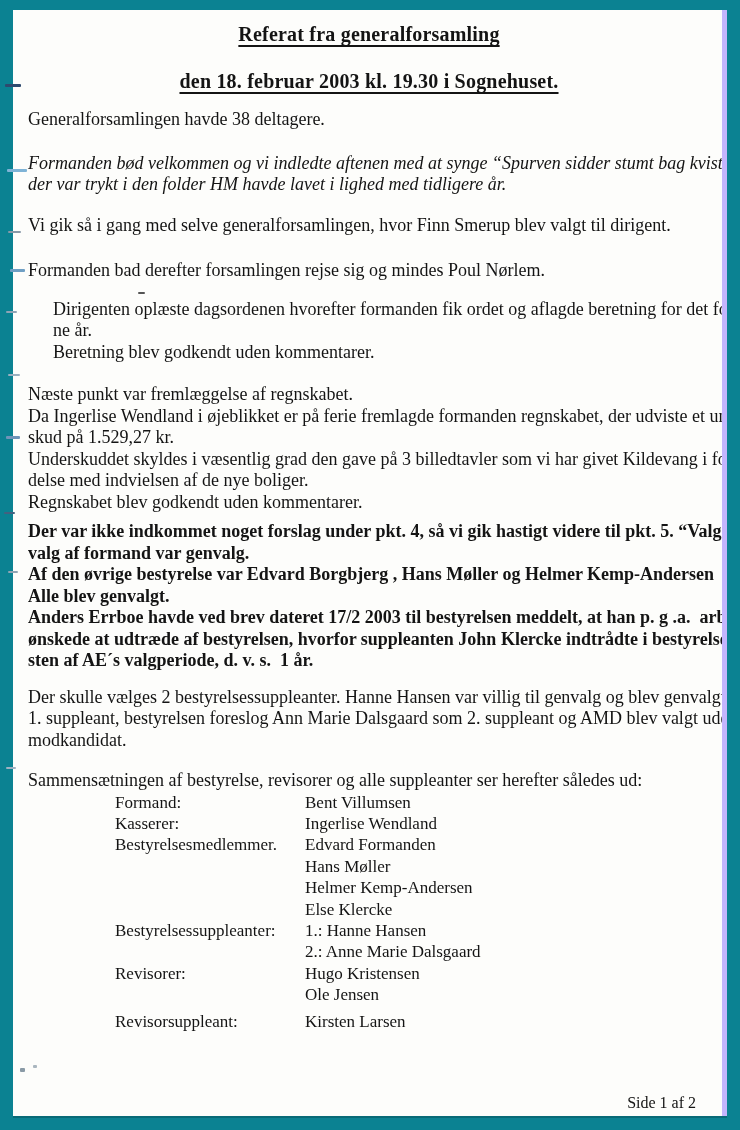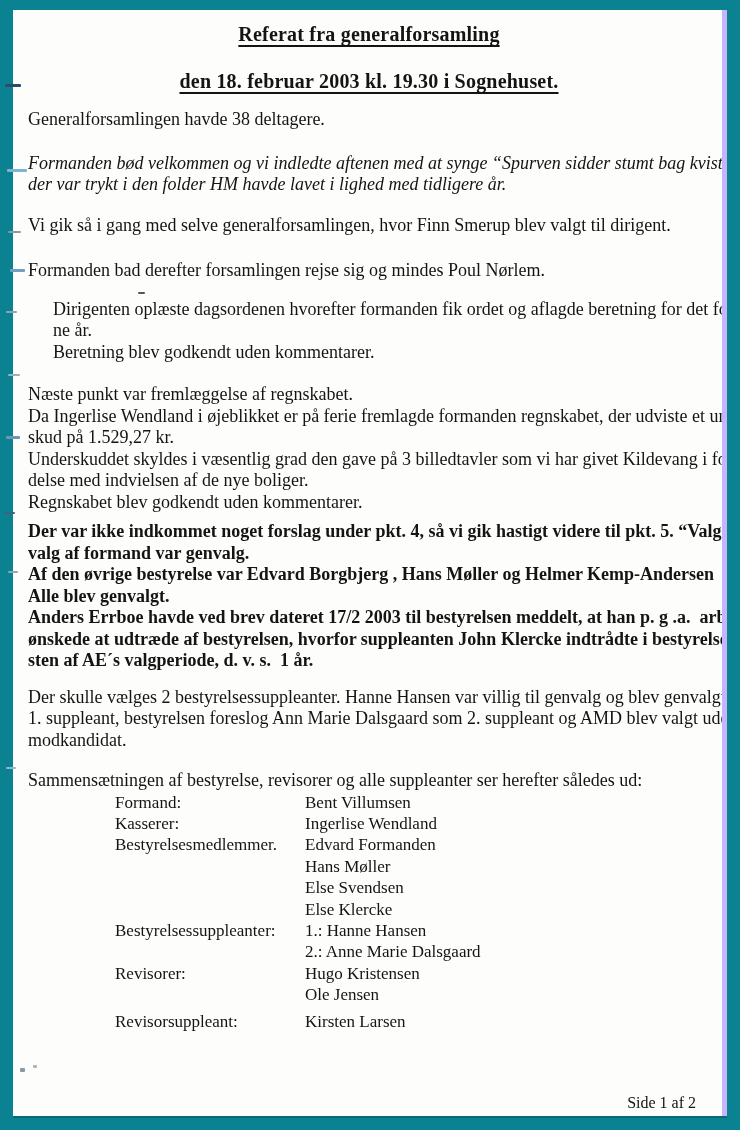--- a/index.html
+++ b/index.html
@@ -119,24 +119,24 @@
       <div class="roster-row">
         <span class="roster-label">Bestyrelsesmedlemmer.</span>
         <span class="roster-value">Edvard Formanden</span>
       </div>
       <div class="roster-row">
         <span class="roster-label"></span>
         <span class="roster-value">Hans Møller</span>
       </div>
       <div class="roster-row">
         <span class="roster-label"></span>
+        <span class="roster-value">Helmer Kemp-Andersen</span>
       </div>
       <div class="roster-row">
         <span class="roster-label"></span>
-        <span class="roster-value">Else Svendsen</span>
       </div>
       <div class="roster-row">
         <span class="roster-label"></span>
         <span class="roster-value">Else Klercke</span>
       </div>
       <div class="roster-row">
         <span class="roster-label">Bestyrelsessuppleanter:</span>
         <span class="roster-value">1.: Hanne Hansen</span>
       </div>
       <div class="roster-row">

